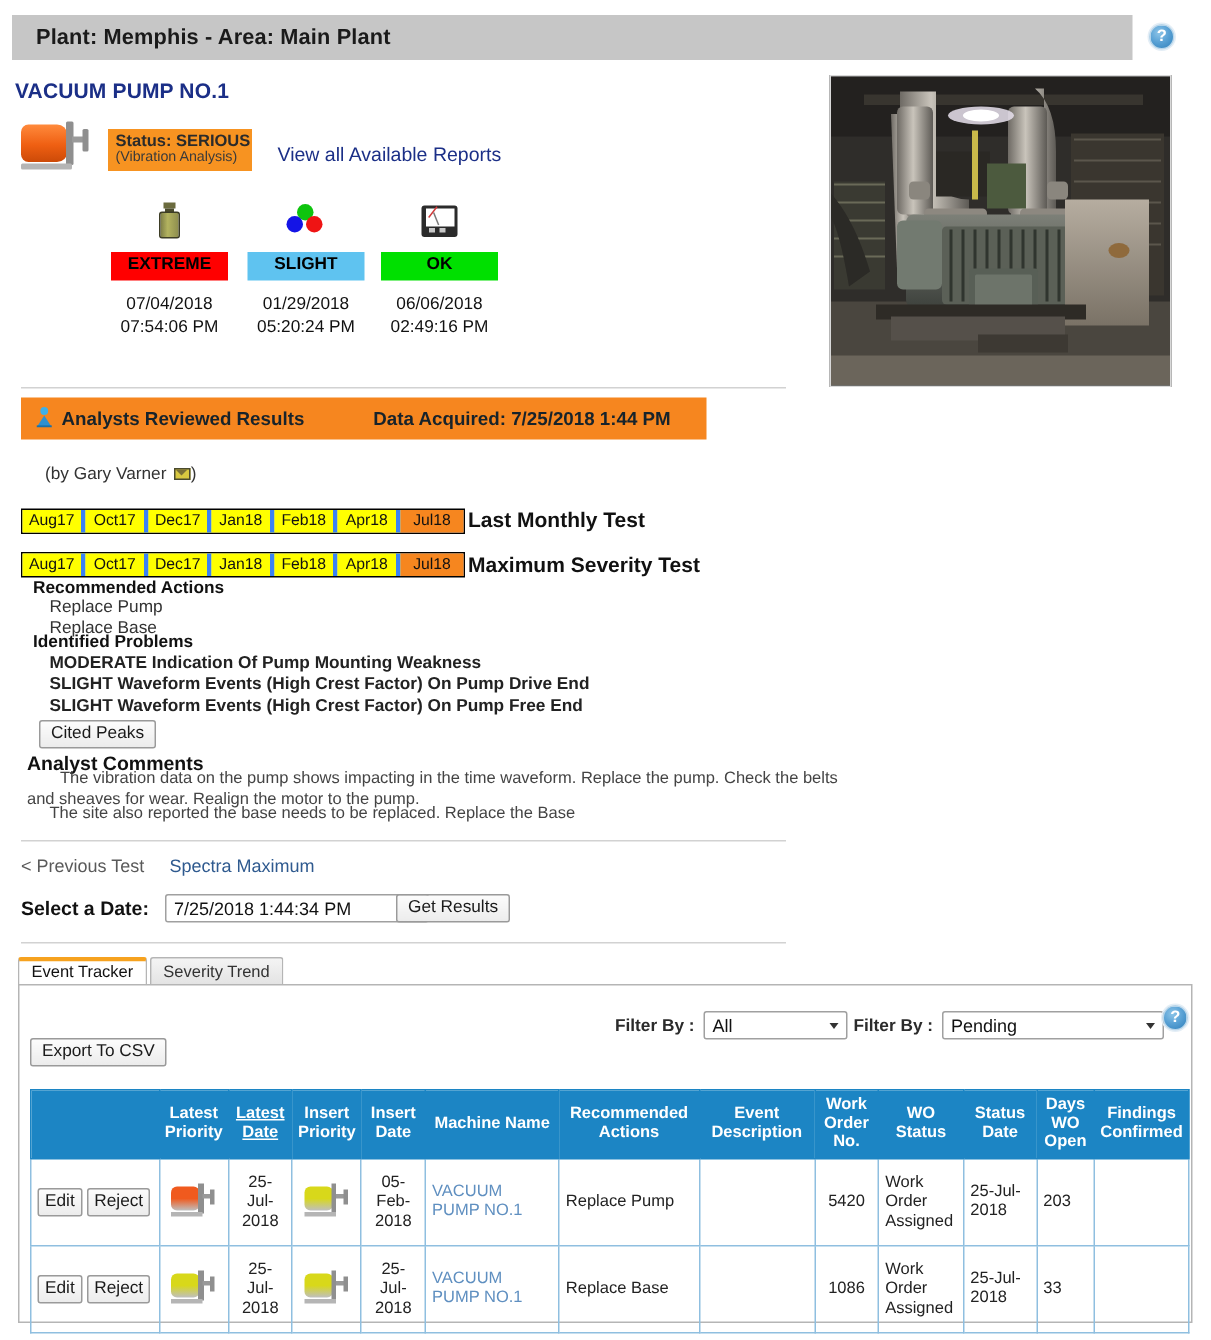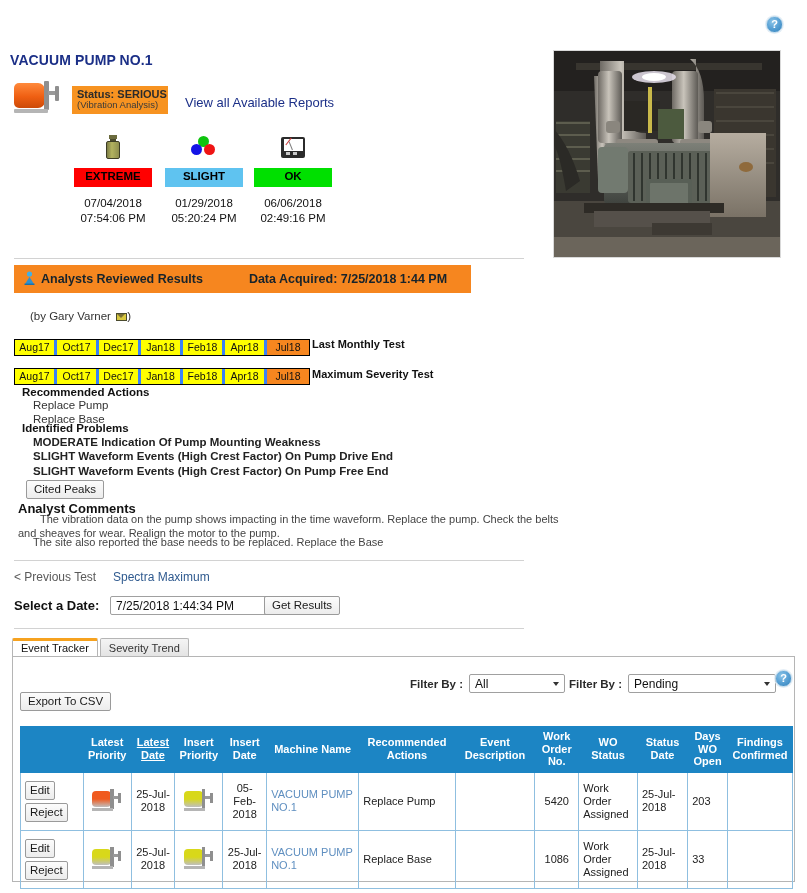--- a/index.html
+++ b/index.html
@@ -139,21 +139,21 @@
   .month-strip { position: absolute; display: flex; border: 1px solid #000; }
   #strip-last { left: 14px; top: 339px; }
   #strip-max  { left: 14px; top: 368px; }
   .month-cell {
     width: 42px; height: 15px; background: #ffff00;
     border-right: 3px solid #3b82f6;
     font-size: 10.5px; color: #111; text-align: center; line-height: 15px;
   }
   .month-cell:last-child { border-right: none; }
   .month-cell.cur { background: #f6861f; }
-  .strip-label { position: absolute; font-size: 11px; font-weight: bold; color: #111; }
+  .strip-label { position: absolute; font-size: 14px; font-weight: bold; color: #111; }
   #lbl-last { left: 312px; top: 338px; }
   #lbl-max  { left: 312px; top: 368px; }
 
   
   .sec-head { position: absolute; font-size: 11.5px; font-weight: bold; color: #111; }
   .sec-list { position: absolute; font-size: 11.5px; color: #333; line-height: 1.26; }
   .sec-list.bold { font-weight: bold; color: #222; }
   #h-rec { left: 22px; top: 386px; }
   #l-rec { left: 33px; top: 398px; }
   #h-prob { left: 22px; top: 422px; }
@@ -234,37 +234,40 @@
     background: #1c85c4; color: #fff; font-size: 11px; font-weight: bold;
     border: 1px solid #1c85c4; padding: 3px 3px 4px; line-height: 1.15;
     vertical-align: middle; text-align: center;
   }
   .evt-table td {
     border: 1px solid #8fbfe0; padding: 4px 4px; vertical-align: middle;
     line-height: 1.2; height: 58px;
   }
   .evt-table td.ctr { text-align: center; }
   .cell-machine { color: #5f8fc0; }
-  .act-btns { display: flex; flex-direction: column; gap: 3px; align-items: flex-start; }
+  .act-btns { display: flex; gap: 3px; align-items: center; }
   .act-btns .btn { padding: 2px 4px 3px; text-align: center; }
   .row-ico { display: flex; align-items: center; justify-content: center; }
 
   
   .photo {
     position: absolute; left: 553px; top: 50px;
     width: 228px; height: 208px;
     border: 1px solid #d9d9d9; overflow: hidden; background: #2c2c2c;
   }
 </style>
 </head>
 <body>
 
 <div class="page">
 
   
+  <div class="header-bar">
+    <div class="header-title">Plant: Memphis - Area: Main Plant</div>
+  </div>
   <div class="help-icon" id="help-top">?</div>
 
   
   <div class="machine-title">VACUUM PUMP NO.1</div>
 
   
   <div class="pump-ico" id="pump-main">
     <div class="pump-body" style="left:0;top:3px;width:31px;height:25px;background:linear-gradient(180deg,#ff8a3c 0%,#ef5f12 55%,#cc4a08 100%);"></div>
     <div class="pump-flange" style="left:30px;top:1px;width:5px;height:29px;"></div>
     <div class="pump-shaft" style="left:34px;top:11px;width:9px;height:4px;"></div>

